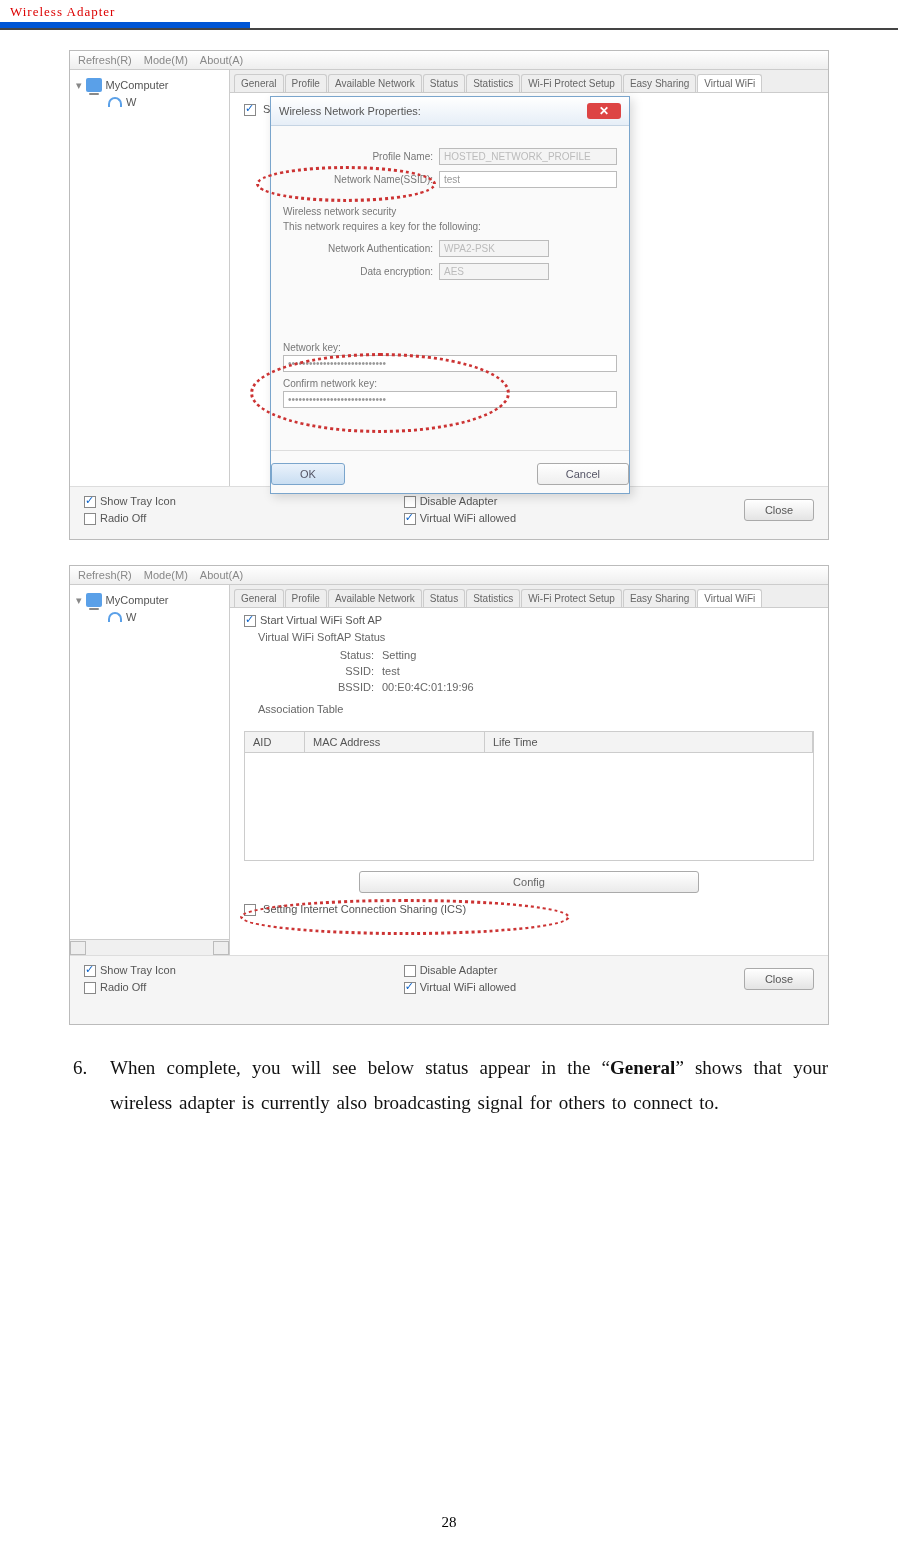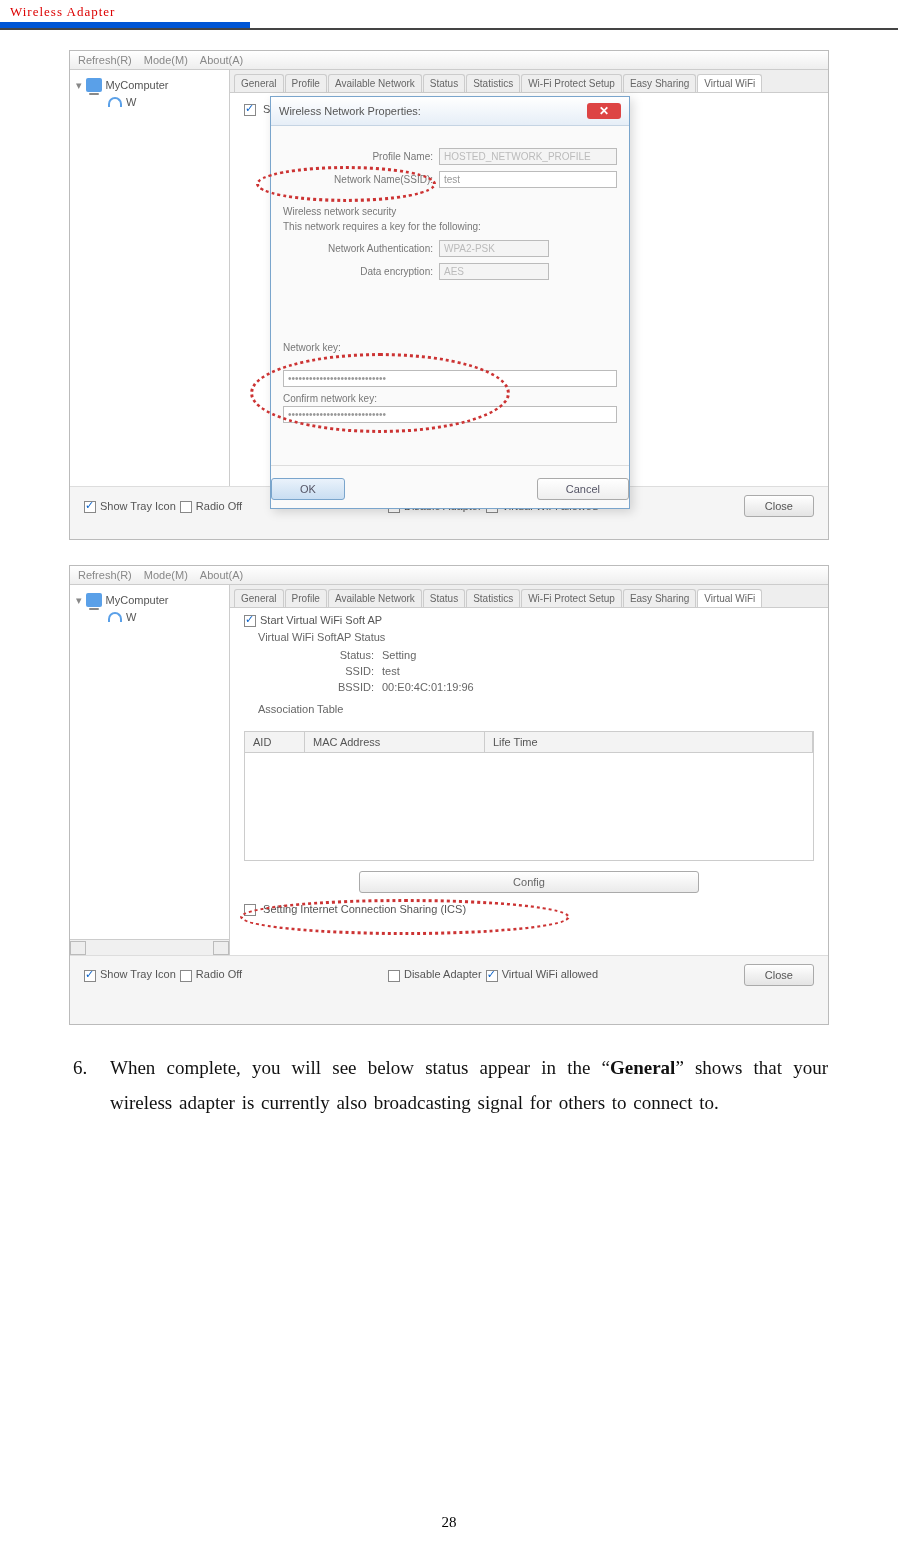--- a/index.html
+++ b/index.html
@@ -88,21 +88,21 @@
     border-radius: 3px 3px 0 0;
   }
   .ss-tab.active { background:#fff; font-weight: normal; }
   .ss-pane { padding: 10px 14px; }
   .chk { display:inline-block; width:12px; height:12px; border:1px solid #888; background:#fff; margin-right:4px; vertical-align:middle; position:relative;}
   .chk.on::after{ content:'✓'; position:absolute; top:-3px; left:0; font-size:11px; color:#0a62c9;}
   .ss-footrow {
     display:flex; justify-content:space-between; align-items:center;
     padding: 8px 14px; border-top:1px solid #ddd;
   }
-  .ss-footcol { display:flex; flex-direction:row; gap:4px; }
+  .ss-footcol { display:flex; flex-direction:column; gap:4px; }
   .btn-close {
     border:1px solid #aaa; background:linear-gradient(#fff,#e4e4e4);
     padding:4px 20px; border-radius:3px; color:#555;
   }
   
   .dialog {
     position:absolute;
     left:200px; top:45px;
     width:360px;
     border:1px solid #7aa5cc;
@@ -255,21 +255,21 @@
         <div style="color:#777;font-size:10px;">This network requires a key for the following:</div>
         <div class="dlg-row" style="margin-top:8px;">
           <div class="dlg-label">Network Authentication:</div>
           <div class="dlg-input disabled" style="max-width:110px;">WPA2-PSK</div>
         </div>
         <div class="dlg-row">
           <div class="dlg-label">Data encryption:</div>
           <div class="dlg-input disabled" style="max-width:110px;">AES</div>
         </div>
         <div style="height:50px;"></div>
-        <div class="dlg-row" style="flex-direction:column;align-items:flex-start;gap:17px;">
+        <div class="dlg-row" style="flex-direction:column;align-items:flex-start;gap:2px;">
           <div style="color:#777;font-size:10px;">Network key:</div>
           <div class="dlg-input" style="width:100%;">••••••••••••••••••••••••••••</div>
         </div>
         <div class="dlg-row" style="flex-direction:column;align-items:flex-start;gap:2px;">
           <div style="color:#777;font-size:10px;">Confirm network key:</div>
           <div class="dlg-input" style="width:100%;">••••••••••••••••••••••••••••</div>
         </div>
       </div>
       <div class="dlg-btns">
         <div class="dlg-btn">OK</div>

